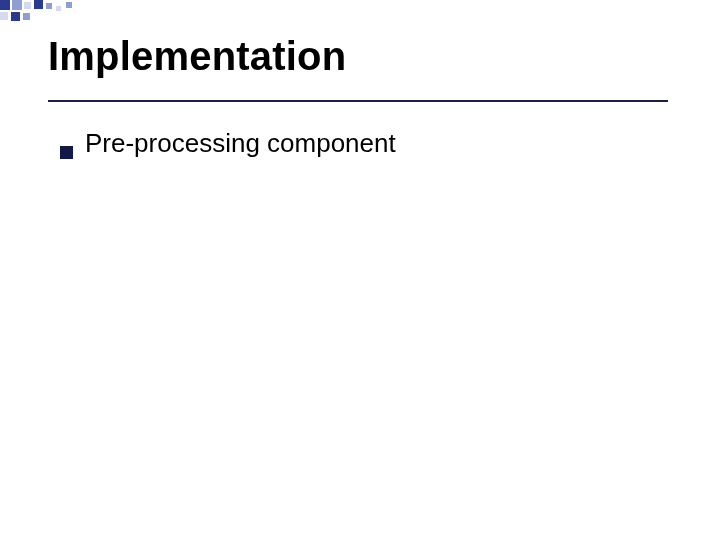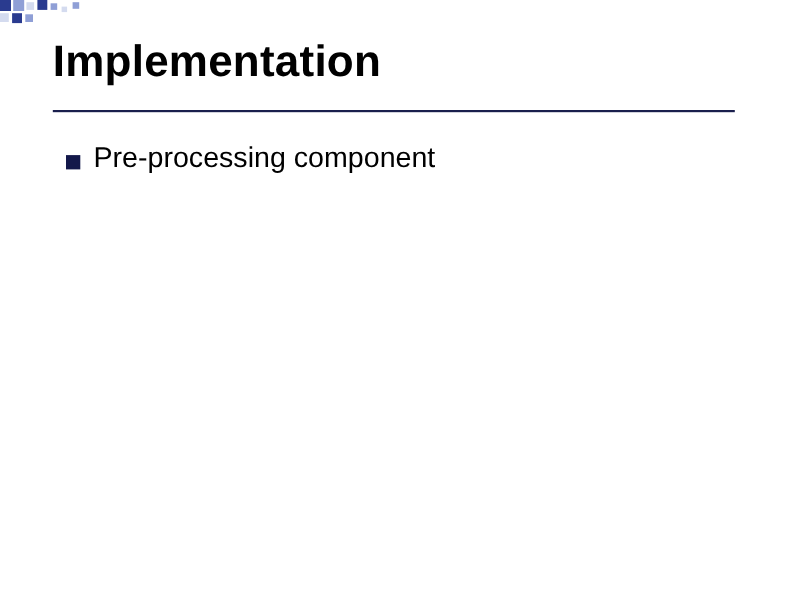--- a/index.html
+++ b/index.html
@@ -10,21 +10,21 @@
     .sq { position: absolute; }
     .sq.dark { background: #2a3b8f; }
     .sq.mid  { background: #8f9fd6; }
     .sq.light{ background: #d4dbef; }
 
     .title-wrap { position: absolute; left: 48px; right: 60px; top: 34px; }
     .title { font-size: 40px; color: #000; letter-spacing: 0.2px; }
     .rule { position: absolute; left: 48px; right: 52px; top: 100px; height: 0; border-top: 2px solid #1a1f4d; }
 
     .body { position: absolute; left: 60px; right: 60px; top: 128px; }
-    .bullet-row { display: flex; align-items: center; margin-bottom: 6px; }
+    .bullet-row { display: flex; align-items: flex-end; margin-bottom: 6px; }
     .bullet-mark { width: 13px; height: 13px; background: #13184a; margin-top: 8px; margin-right: 12px; flex: 0 0 auto; }
     .bullet-text { font-size: 26px; color: #000; line-height: 1.2; }
   </style>
 </head>
 <body>
 
 <div class="slide">
 
   <div class="decor">
     <span class="sq dark" style="left:0px;  top:0px;  width:10px; height:10px;"></span>

